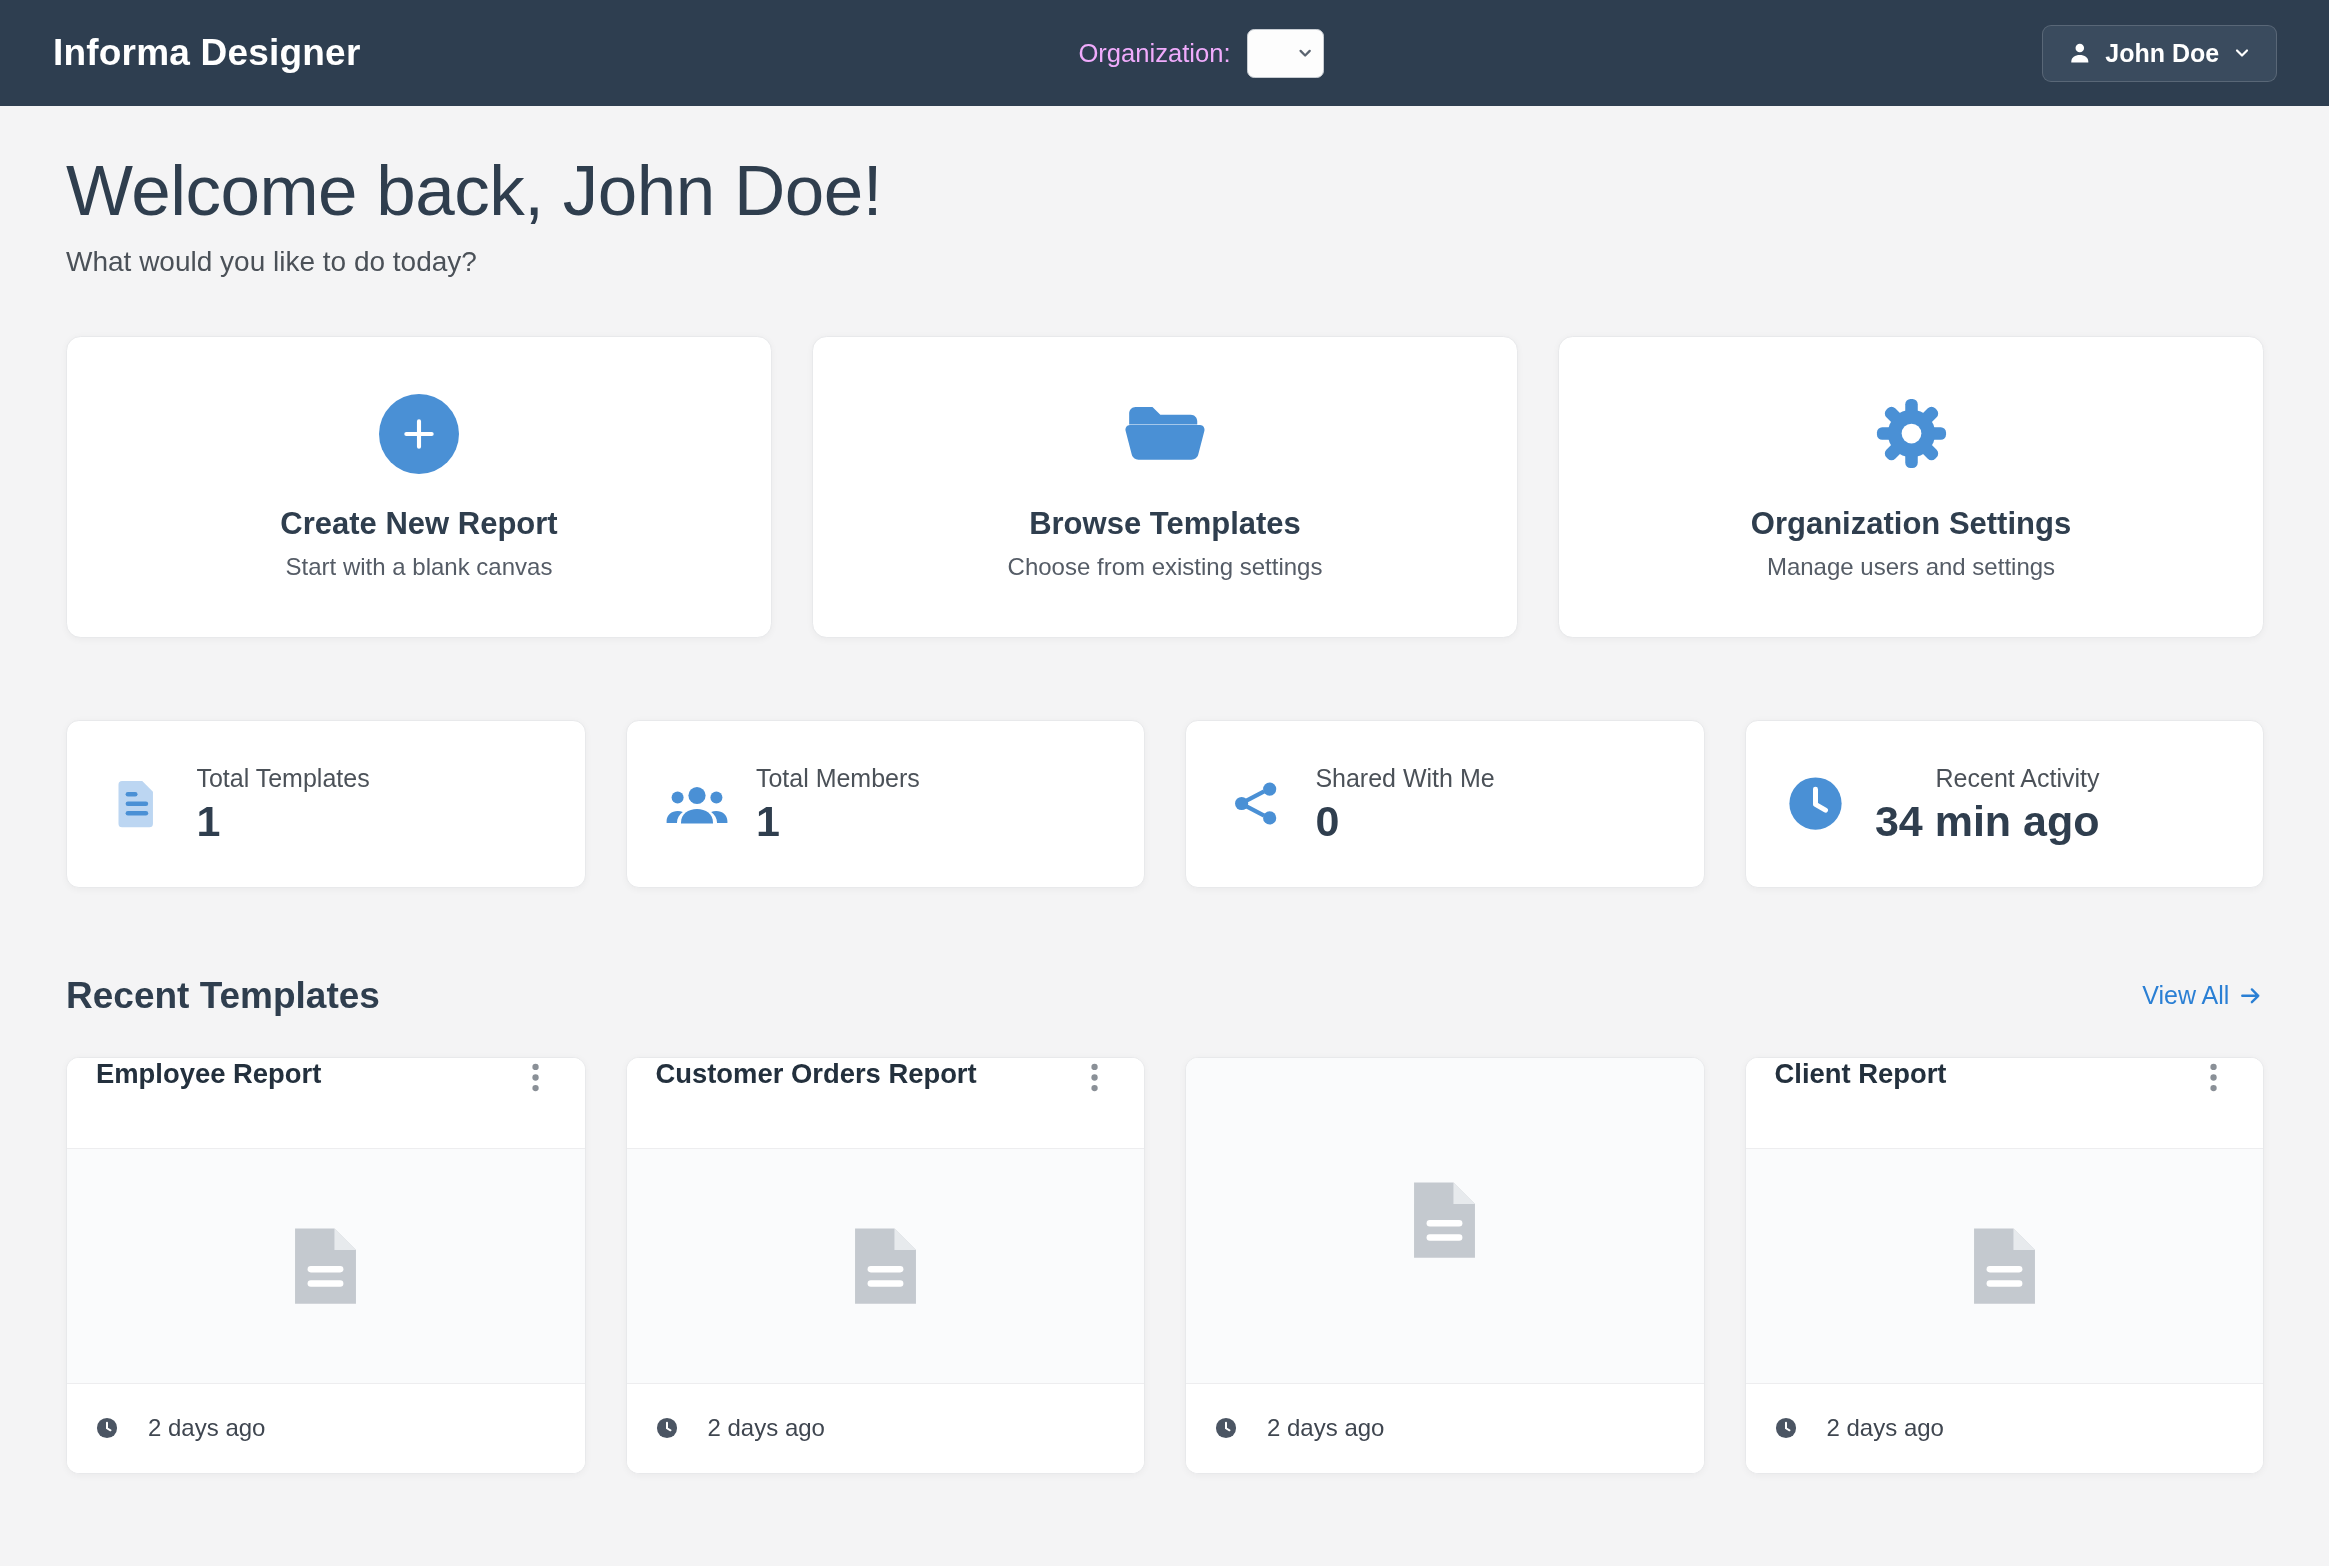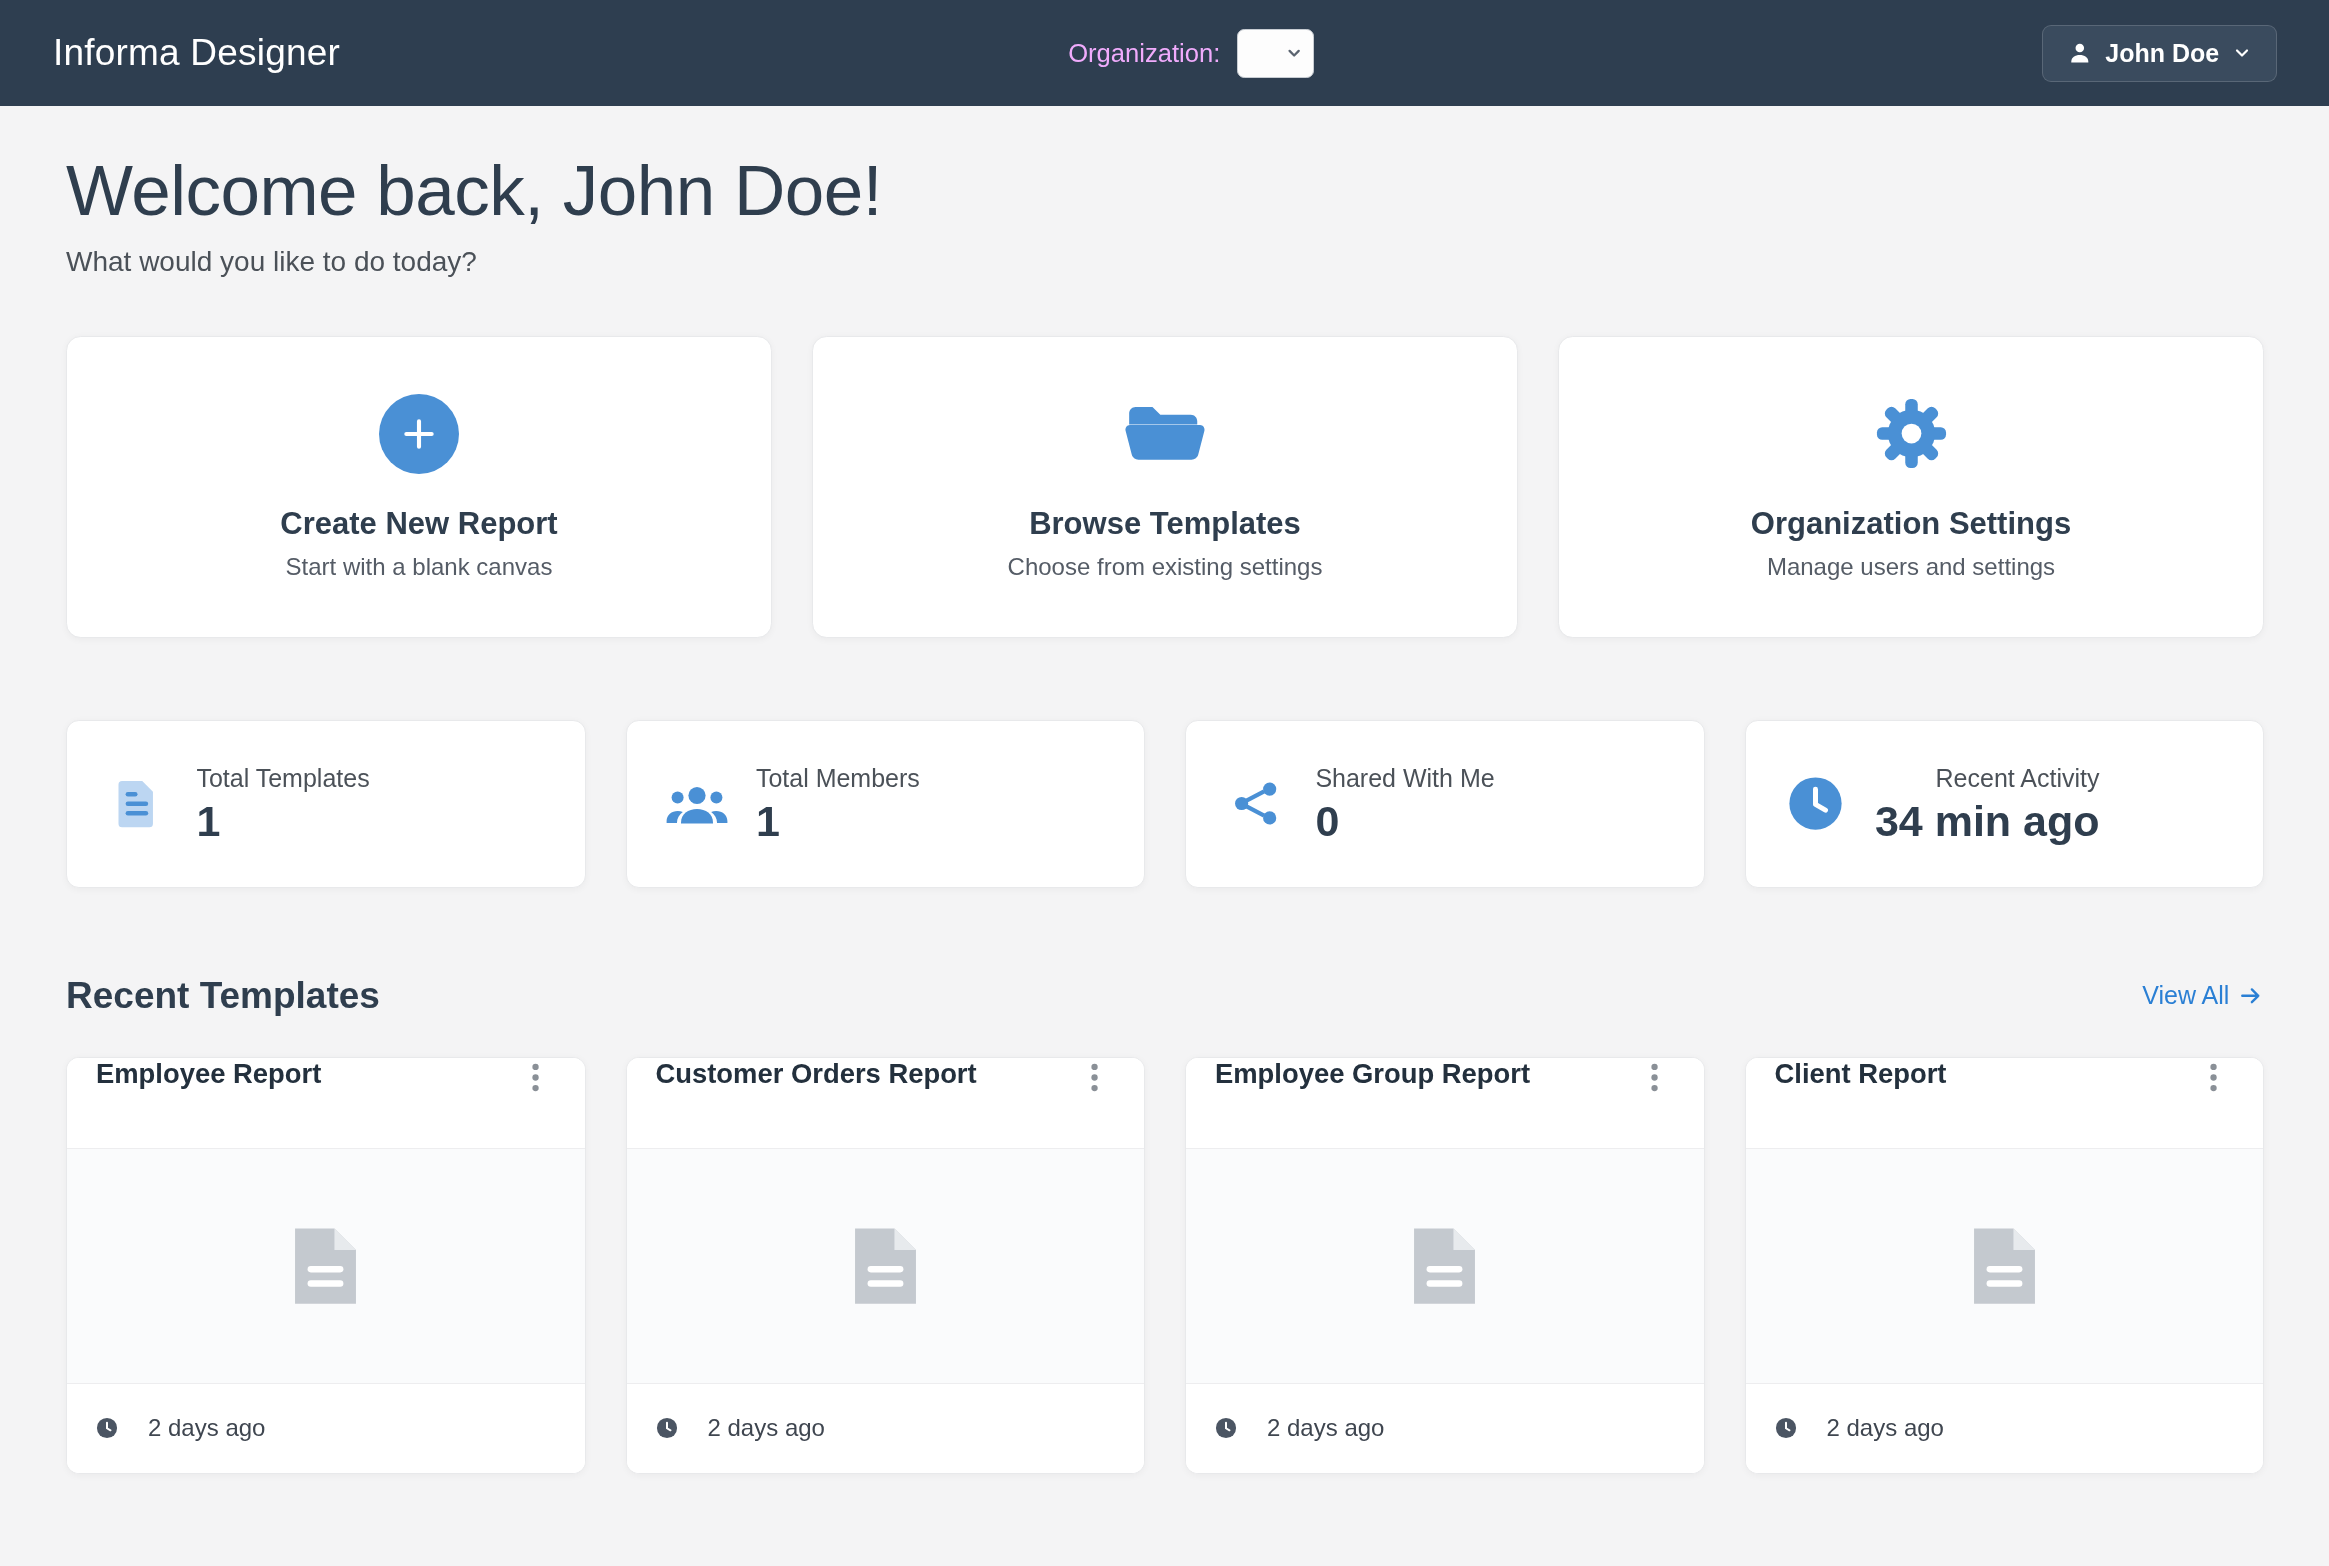--- a/index.html
+++ b/index.html
@@ -16,21 +16,21 @@
   body{
     font-family:"Liberation Sans","DejaVu Sans",sans-serif;
     background:var(--page-bg,#f4f4f5);
     color:var(--text-dark,#2f3e4e);
   }
   
   .header{
     height:106px;background:var(--header-bg,#2e3e50);
     display:flex;align-items:center;padding:0 53px;
   }
-  .app-title{font-size:37px;font-weight:400;color:#fff;letter-spacing:0.2px;white-space:nowrap;}
+  .app-title{font-size:37px;font-weight:700;color:#fff;letter-spacing:0.2px;white-space:nowrap;}
   .header-center{flex:1;display:flex;align-items:center;justify-content:center;gap:16.4px;}
   .org-label{font-size:25.6px;font-weight:400;color:#f0abfc;}
   .org-select{
     width:77px;height:49px;background:#fdfdfd;border:0.9px solid #c8cdd3;border-radius:7.3px;
     display:flex;align-items:center;justify-content:flex-end;padding-right:9.1px;cursor:pointer;
   }
   .user-button{
     display:flex;align-items:center;gap:12.8px;height:57px;padding:0 24px;
     background:#3a4b5e;border:0.9px solid rgba(255,255,255,.16);border-radius:9.1px;
     color:#fff;font-size:25px;font-weight:600;cursor:pointer;white-space:nowrap;
@@ -310,30 +310,20 @@
           <svg width="22" height="22" viewBox="0 0 24 24" aria-hidden="true">
               <circle cx="12" cy="12" r="11" fill="#4b5563"></circle>
               <path d="M12 6.3v6l3.8 2.2" stroke="#fff" stroke-width="2.2" fill="none" stroke-linecap="round"></path>
             </svg>
         </span>
         <span class="template-timestamp">2 days ago</span>
       </div>
     </div>
 
     <div class="template-card">
-      <div class="template-header">
-        <div class="template-title">Employee Group Report</div>
-        <button class="kebab-button">
-          <svg width="9.1" height="29" viewBox="0 0 6 22" fill="#8a9097" aria-hidden="true">
-              <circle cx="3" cy="3" r="2.4"></circle>
-              <circle cx="3" cy="11" r="2.4"></circle>
-              <circle cx="3" cy="19" r="2.4"></circle>
-            </svg>
-        </button>
-      </div>
       <div class="template-body">
         <span>
           <svg width="73" height="86" viewBox="0 0 20 24" aria-hidden="true">
             <path d="M1.5 1.5h11l6 6v15h-17z" fill="#c4c9cf"></path>
             <path d="M12.5 1.5l6 6h-6z" fill="#e7eaed"></path>
             <rect x="5" y="12" width="10" height="1.8" rx=".9" fill="#fff"></rect>
             <rect x="5" y="16" width="10" height="1.8" rx=".9" fill="#fff"></rect>
           </svg>
         </span>
       </div>

